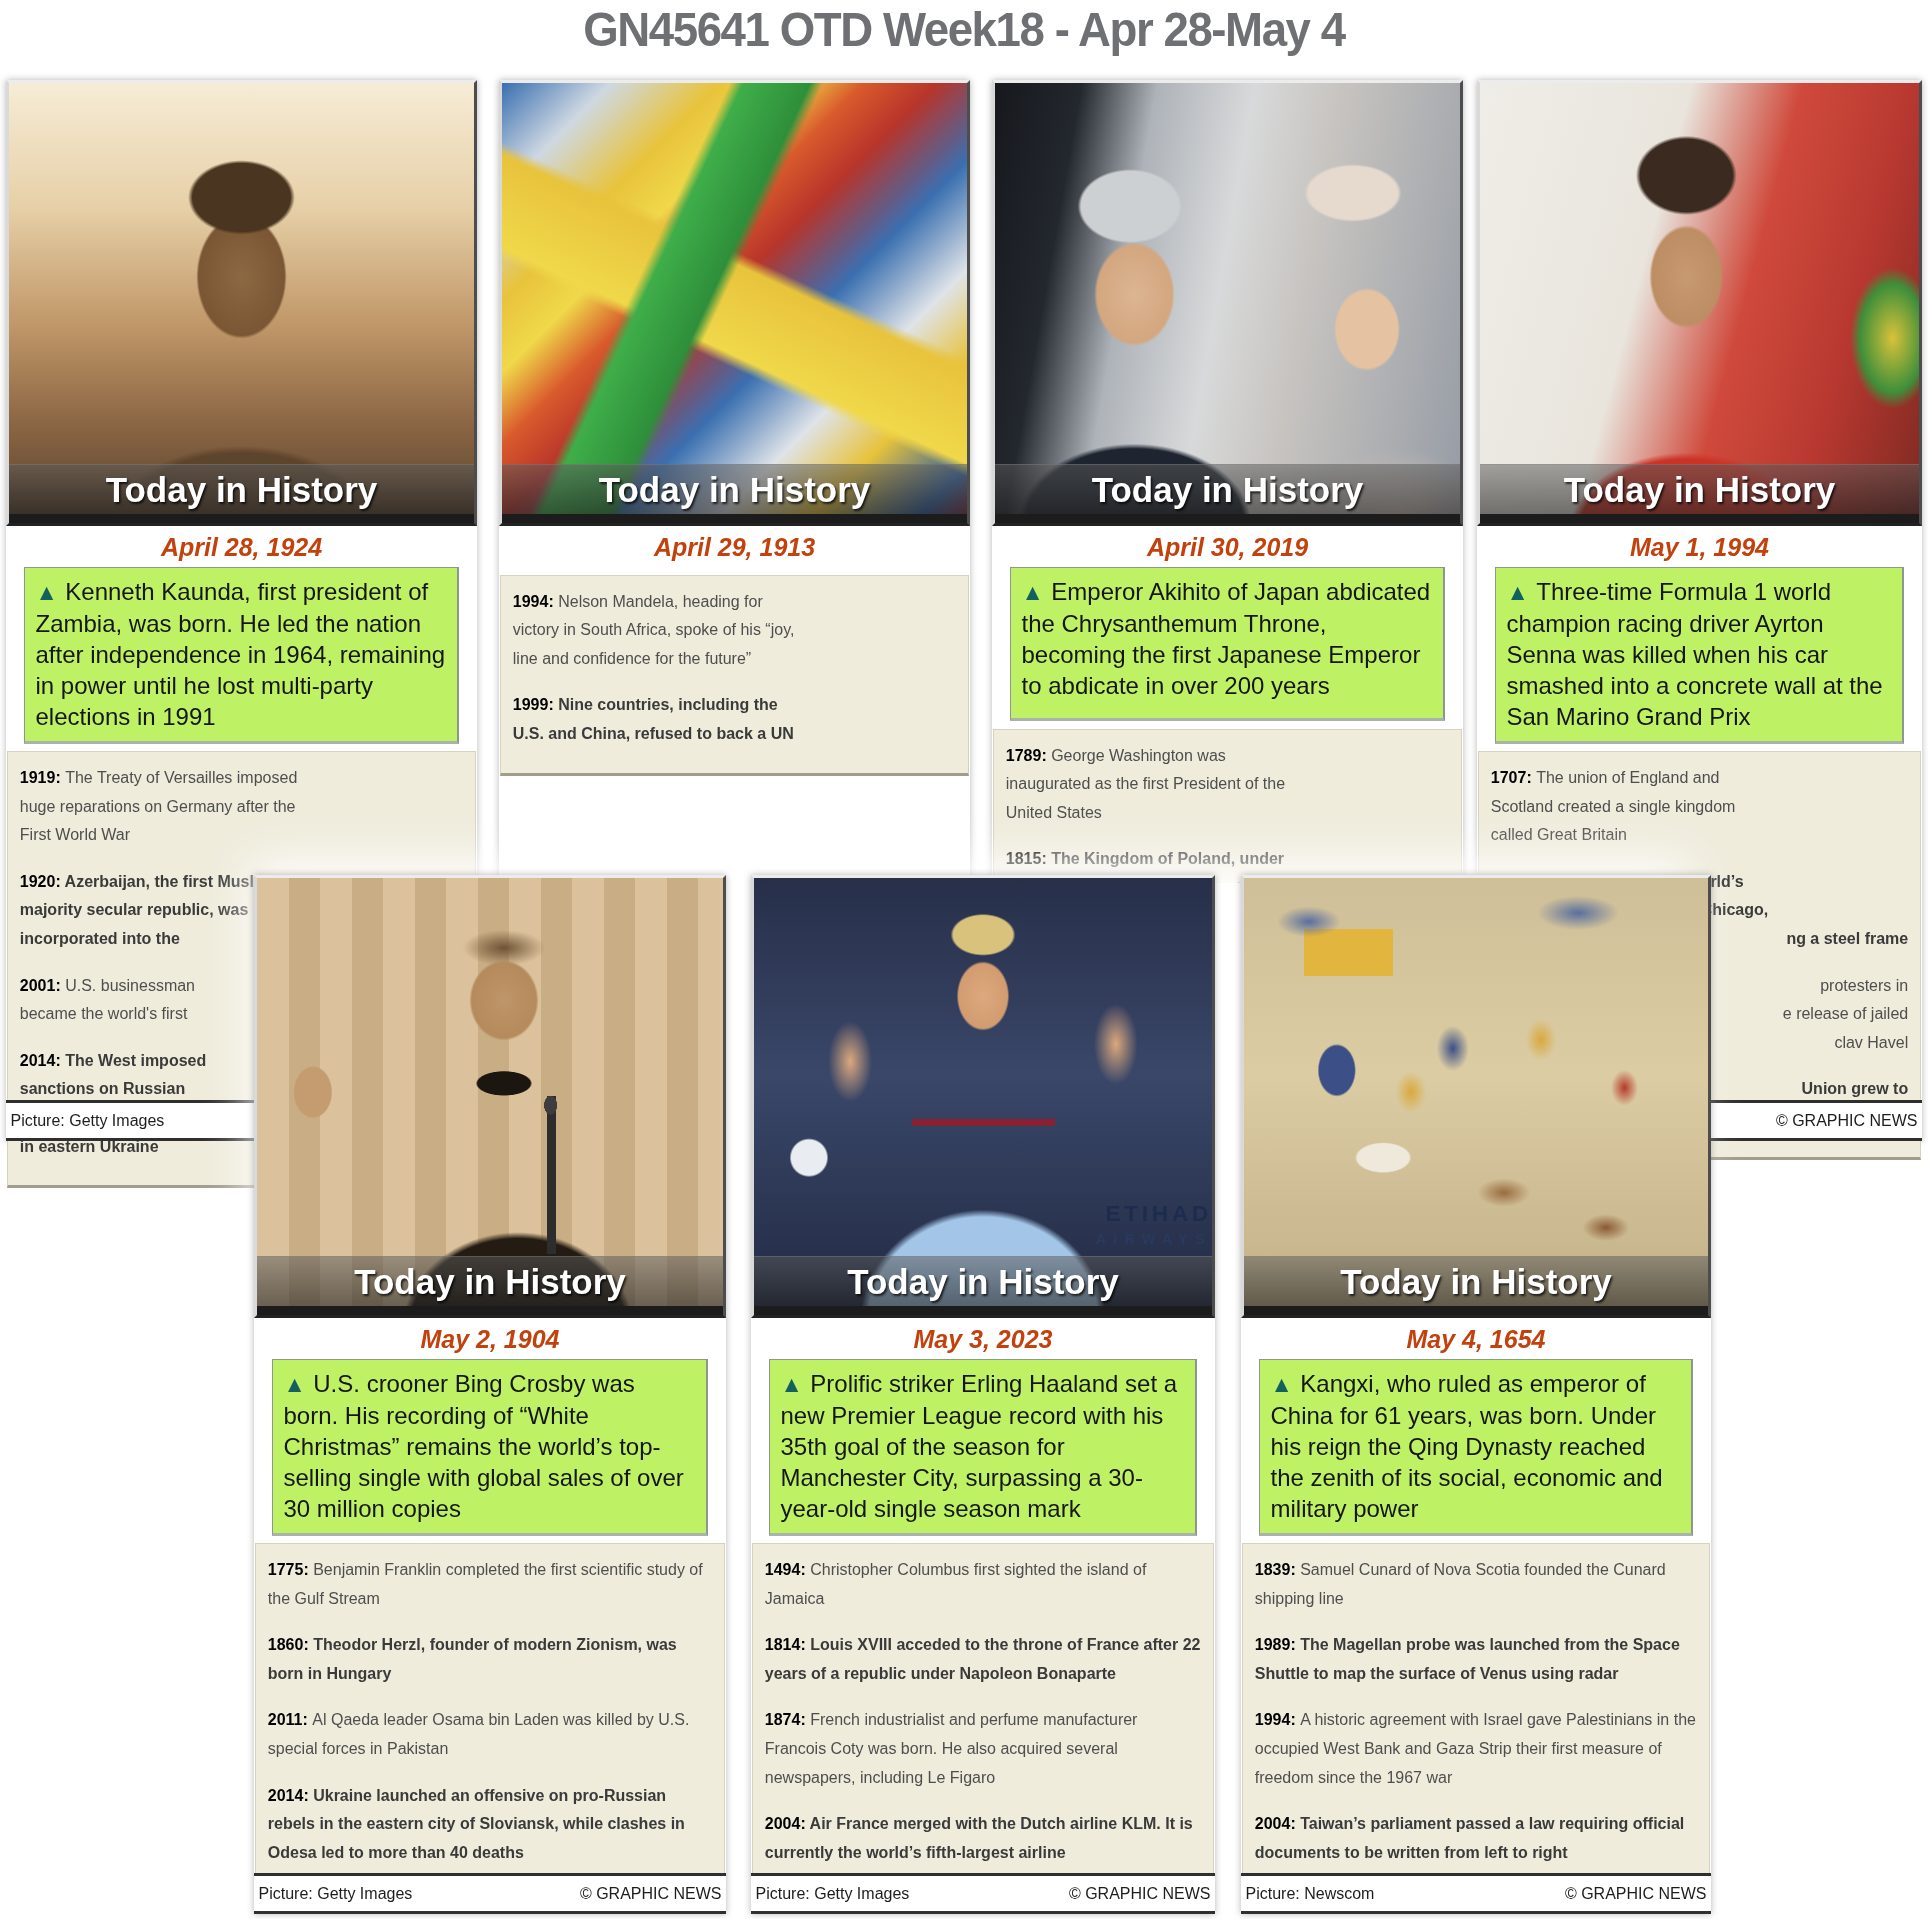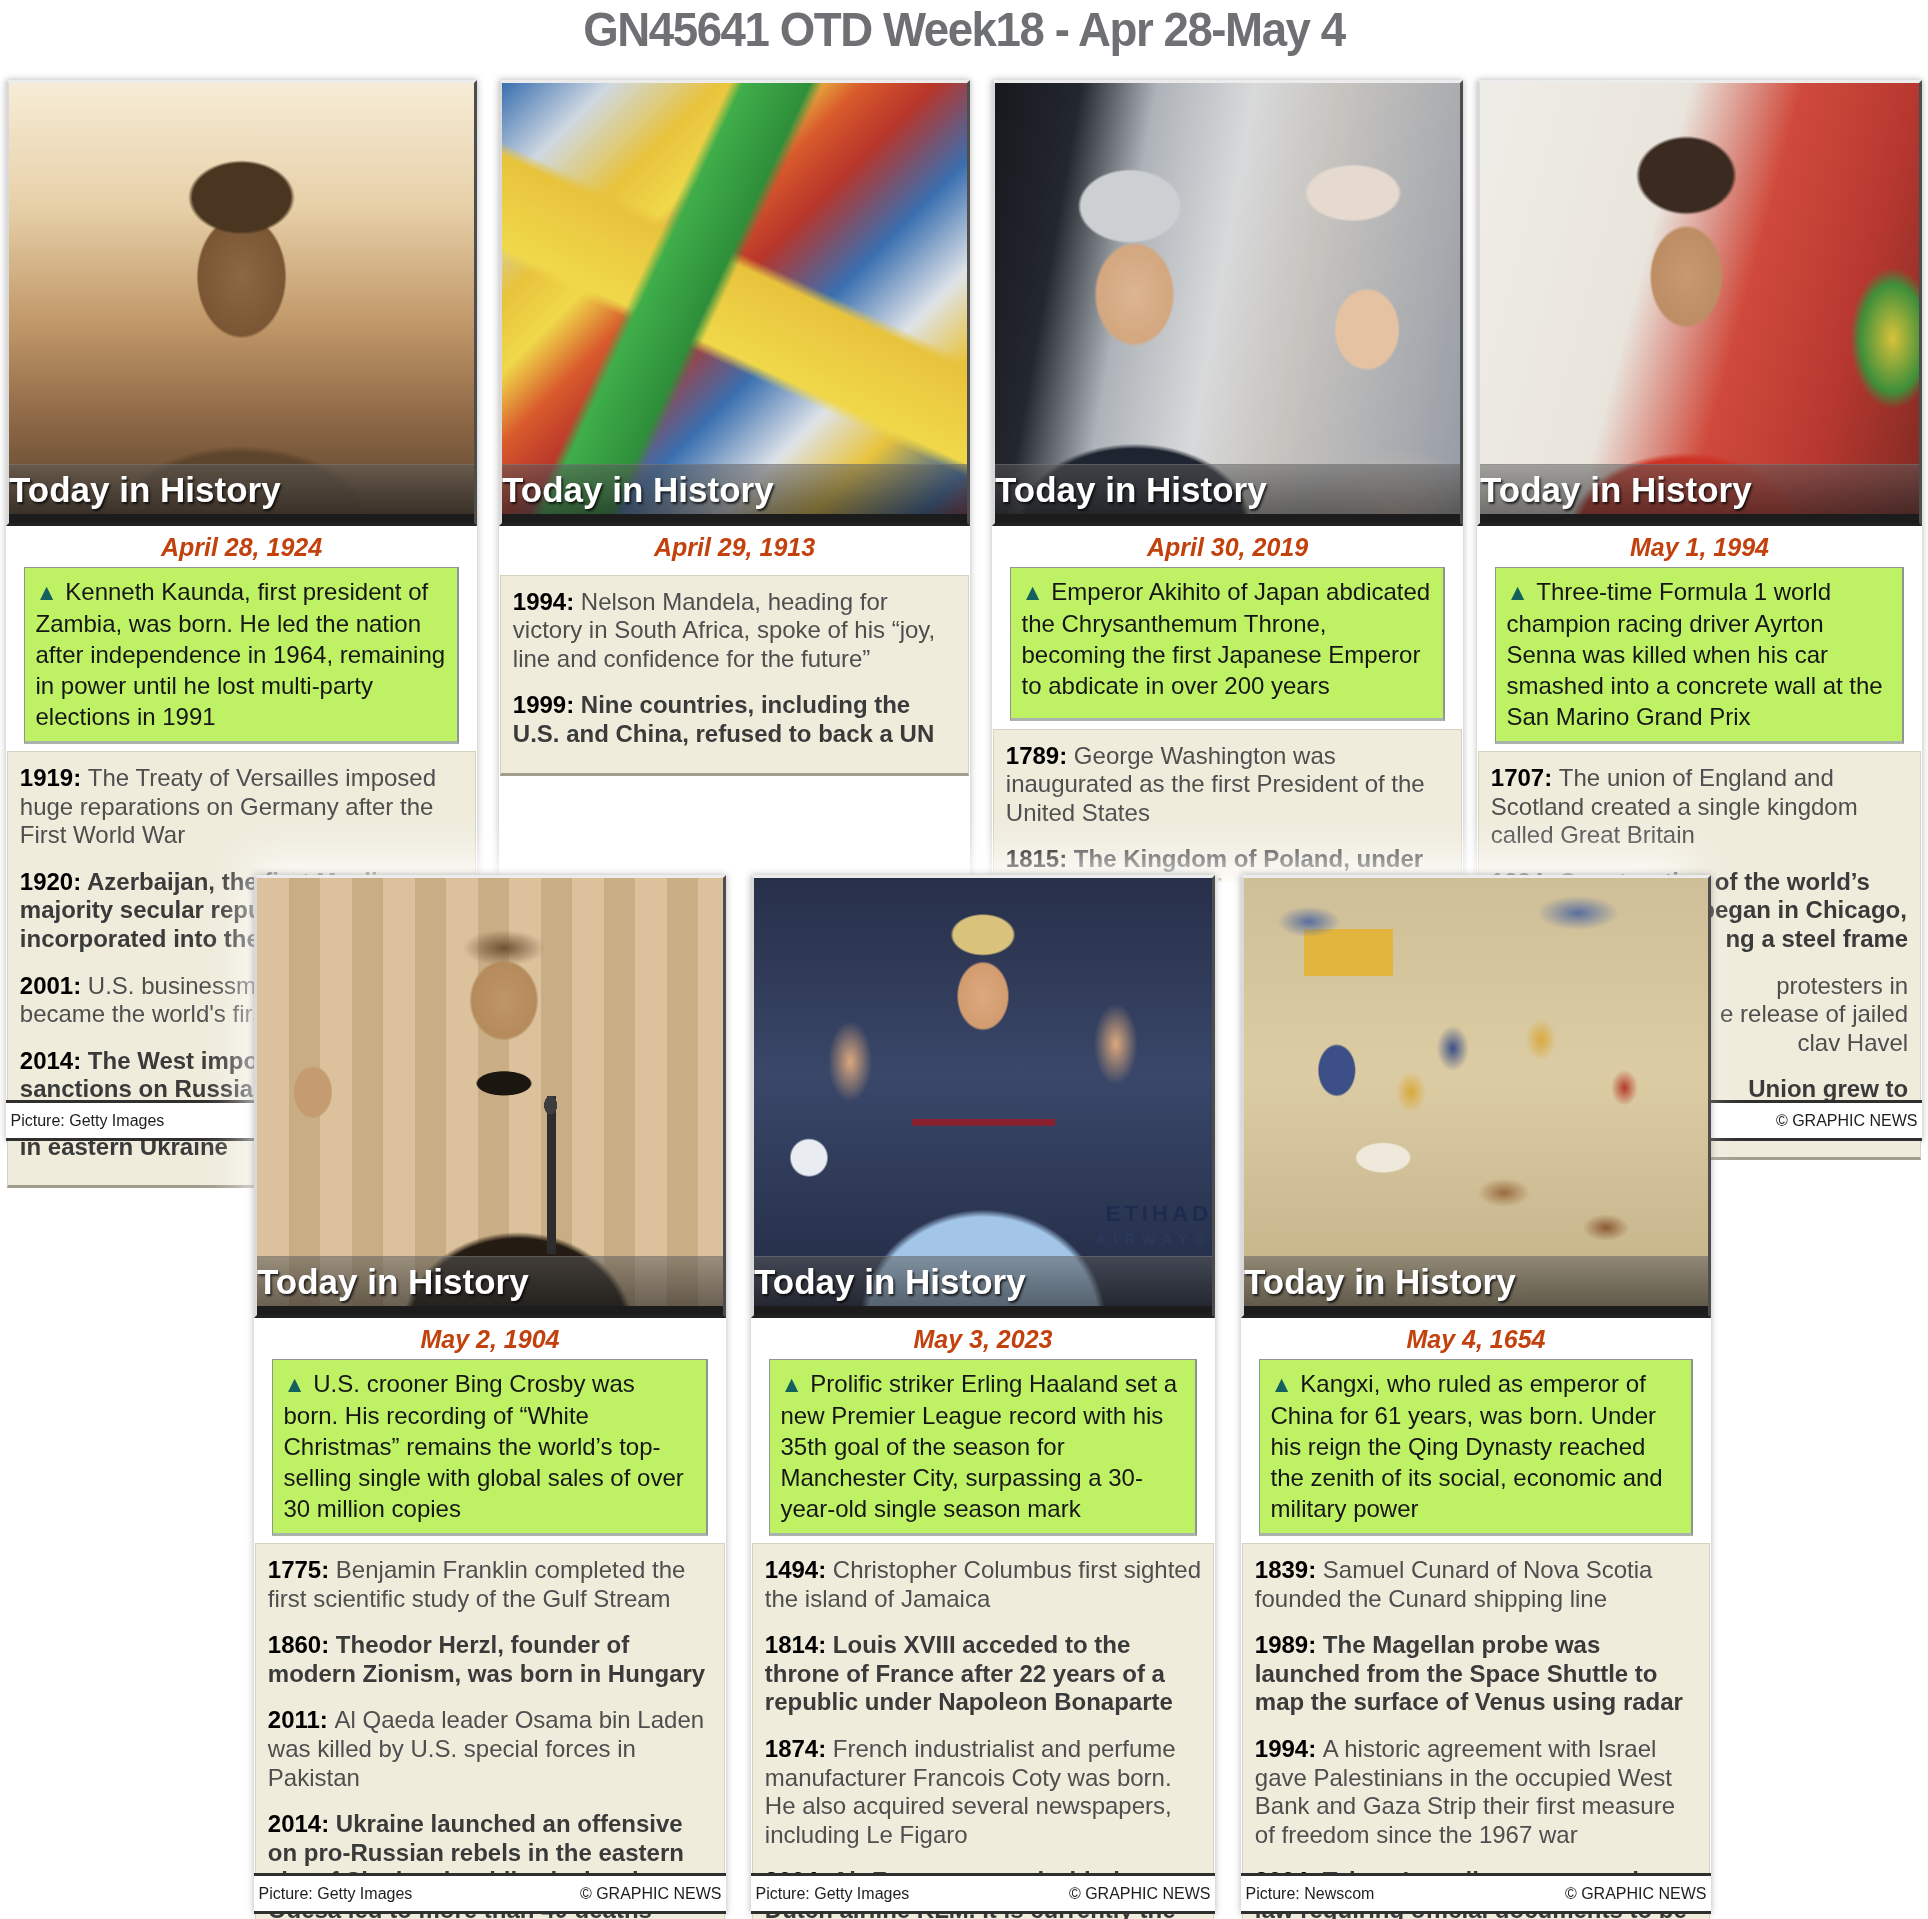--- a/index.html
+++ b/index.html
@@ -34,21 +34,21 @@
   }
   .panel.top .photo{height:446px;}
   .panel.bottom .photo{height:443px;}
   .photo-art{position:absolute;inset:0;}
 
   .tih-bar{
     position:absolute;left:0;right:0;bottom:0;height:59px;
     background:linear-gradient(180deg,rgba(92,92,92,.52) 0%,rgba(38,38,38,.62) 100%);
     border-top:1.5px solid rgba(255,255,255,.25);
     border-bottom:9px solid #1c1c1c;
-    display:flex;align-items:center;justify-content:flex-start;
+    display:flex;align-items:center;justify-content:center;
     color:#fff;font-size:35px;font-weight:bold;
     text-shadow:1.5px 1.5px 2.3px rgba(0,0,0,.75);
     box-sizing:border-box;
   }
 
   
   .date{
     text-align:center;font-size:25px;font-weight:bold;font-style:italic;color:#c2410c;
     padding:6.8px 0 5.3px 0;background:#fff;
   }
@@ -57,21 +57,21 @@
     border:0.8px solid #8d968f;border-right-width:2.3px;border-bottom:3px solid #aab2ac;
     padding:7.5px 10.5px 9px 10.5px;
     font-size:24px;line-height:31px;font-weight:normal;color:#161616;
     box-sizing:border-box;min-height:154px;
   }
   .tri{color:#14605e;font-size:22.5px;padding-right:7.5px;}
   .entries{
     margin:7.5px 0.8px 0 0.8px;background:#efecdc;
     border:0.8px solid #d6d2bf;border-bottom:3px solid #a09d8d;
     padding:12px 12px 6px 12px;
-    font-size:24px;line-height:28.6px;color:#4e4e4e;
+    font-size:16px;line-height:28.6px;color:#4e4e4e;
     box-sizing:border-box;
   }
   .entry{margin:0 0 18px 0;}
   .entry.bold{font-weight:bold;color:#3a3a3a;}
   .entry .yr{font-weight:bold;color:#000;}
   .entry .line{white-space:nowrap;overflow:hidden;}
   .entry .line.right{text-align:right;}
 
   .credit{
     position:absolute;left:0;right:0;bottom:0;height:41px;

